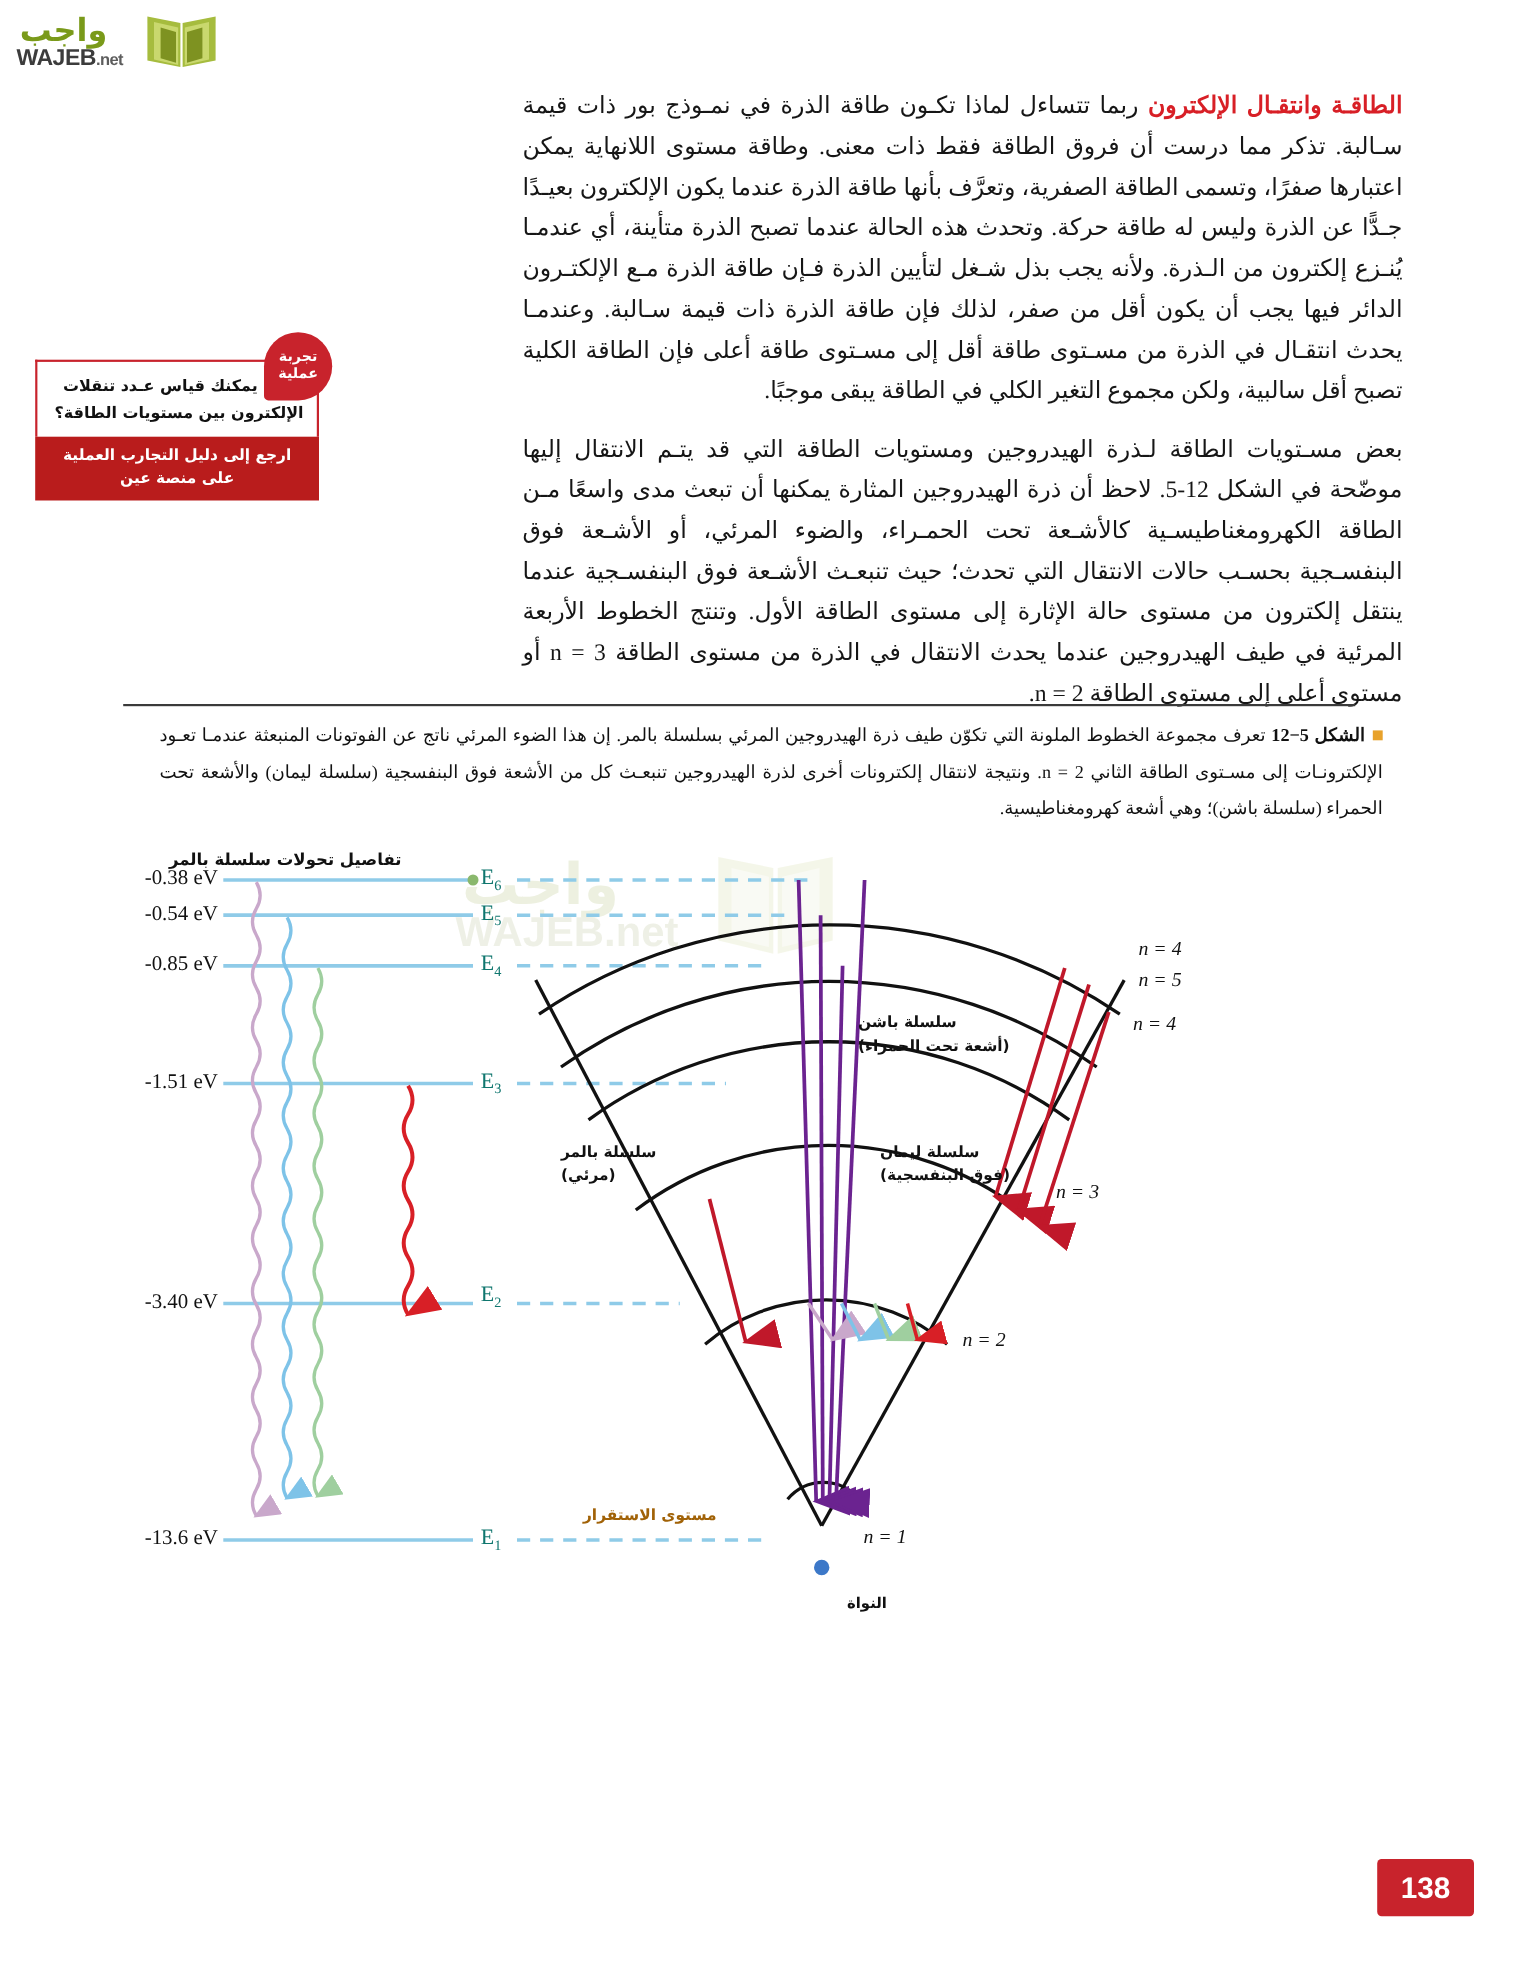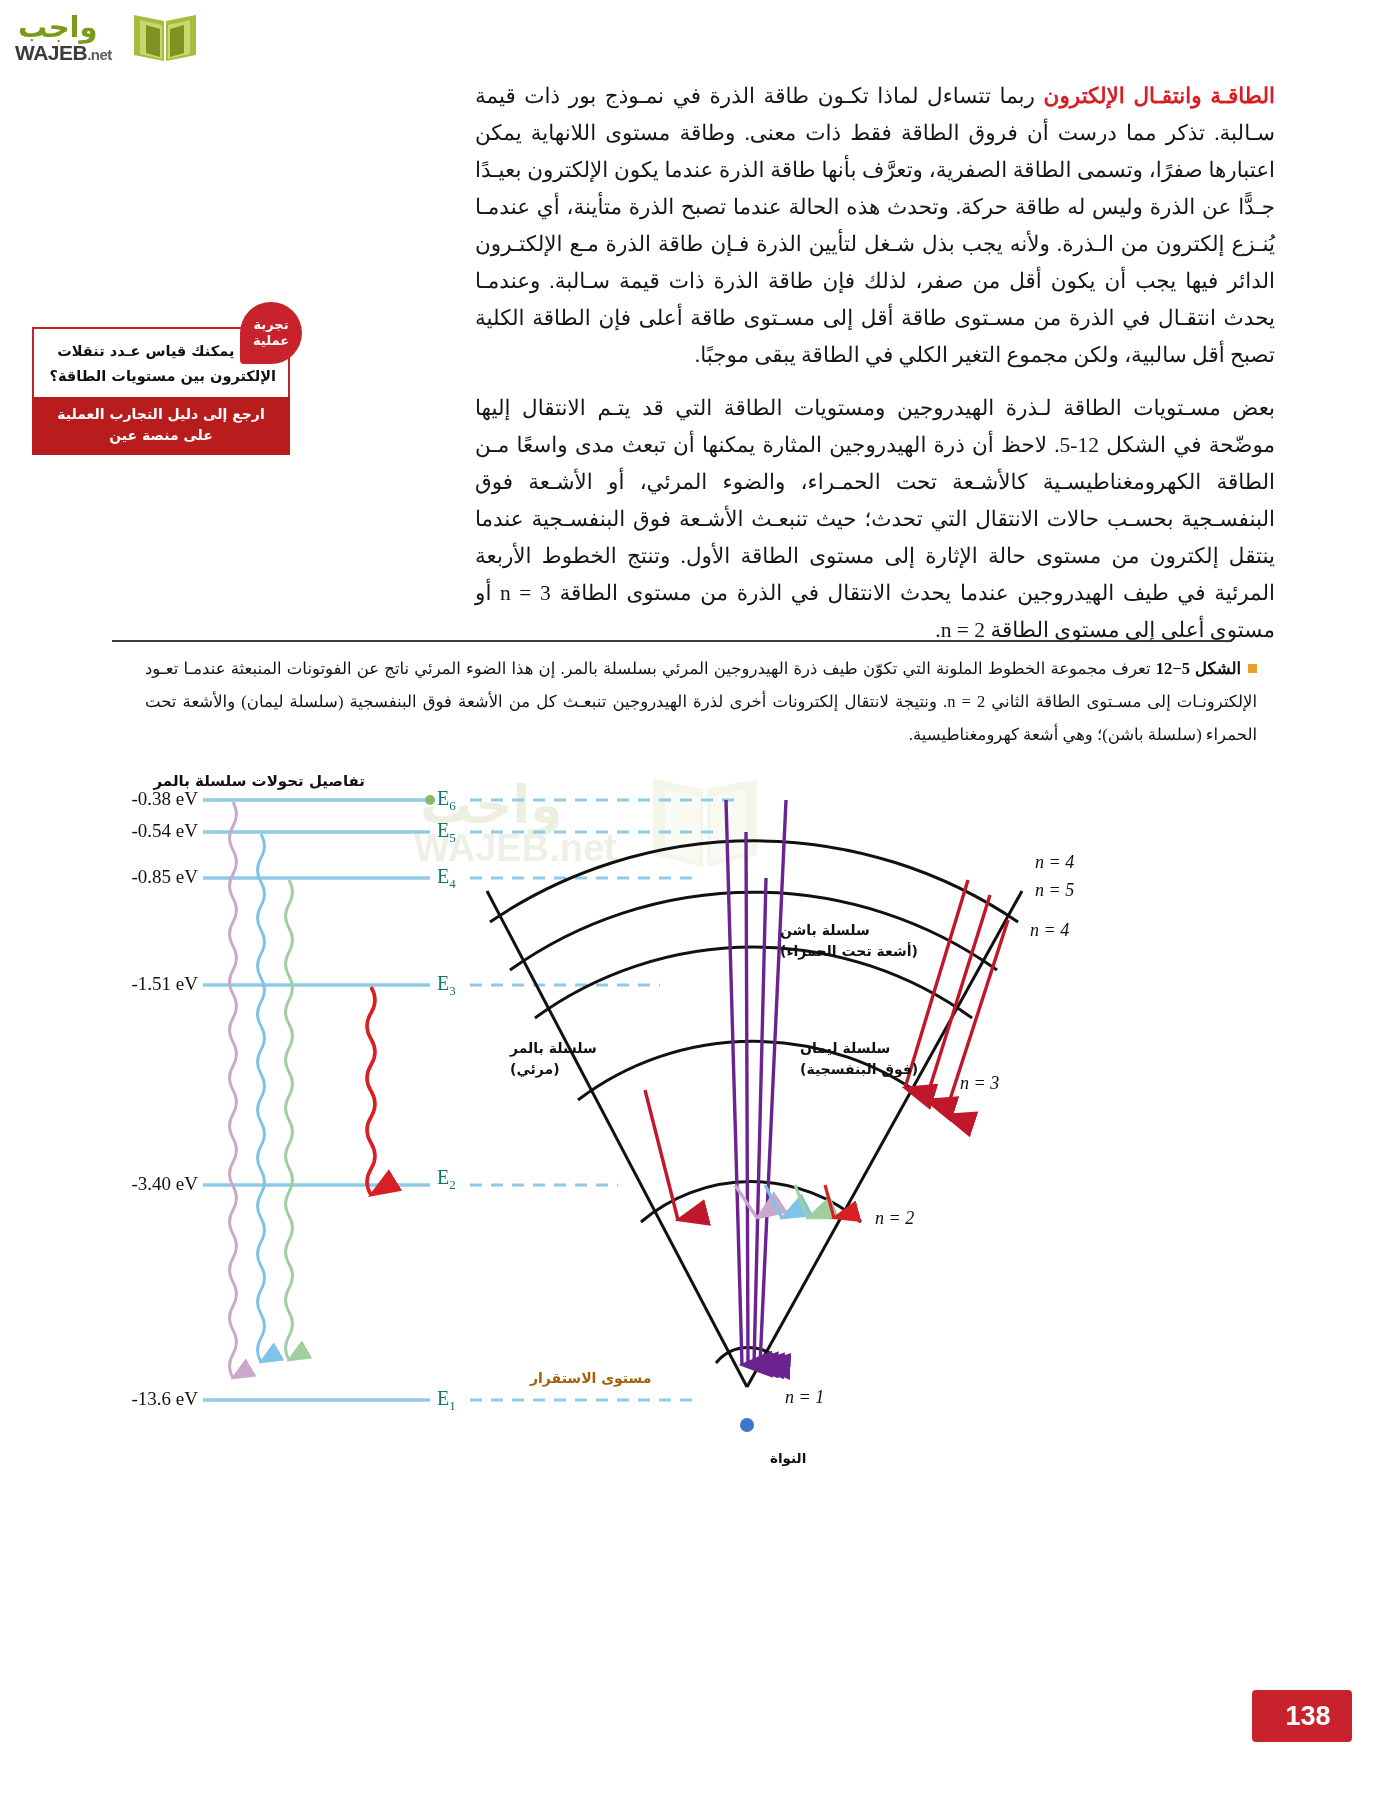--- a/index.html
+++ b/index.html
@@ -131,21 +131,21 @@
   .stable{
     position:absolute;font-family:"DejaVu Sans",sans-serif;
     font-size:14px;font-weight:bold;color:#a16207;direction:rtl;white-space:nowrap;
   }
 
   
   .pagenum{
     position:absolute;left:1252px;top:1690px;width:88px;height:52px;
     background:#c8232c;color:#fff;border-radius:4px;
     display:flex;align-items:center;justify-content:center;
-    font-family:"Liberation Sans",sans-serif;font-size:27px;font-weight:bold;padding-left:12px;
+    font-family:"Liberation Sans",sans-serif;font-size:27px;font-weight:bold;
   }
 </style>
 </head>
 <body>
 
 <div class="page">
 
   <div class="logo">
     <div class="logo-ar">واجب</div>
     <div class="logo-en"><span>WAJEB</span><span class="net">.net</span></div>

